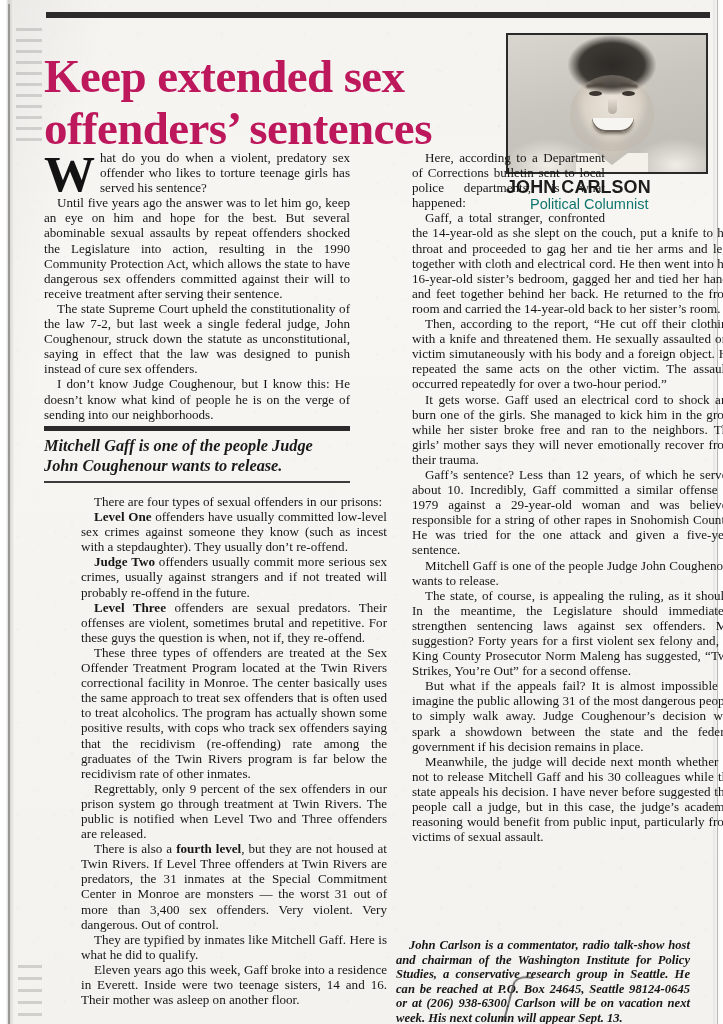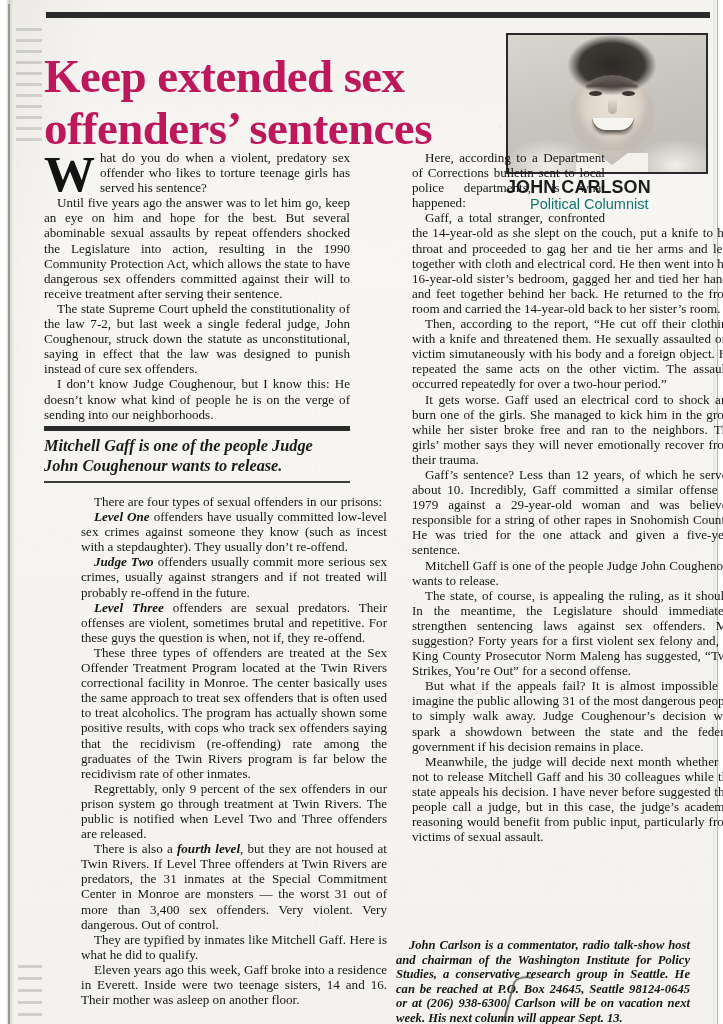--- a/index.html
+++ b/index.html
@@ -336,21 +336,21 @@
     width: 16px;
     height: 46px;
     border-left: 2.4px solid #4d4d4d;
     border-top: 2.4px solid #4d4d4d;
     border-top-left-radius: 14px 10px;
     transform: rotate(9deg) skewX(-6deg);
     opacity: .78;
     filter: blur(0.25px);
   }
 
-  b { font-weight: bold; font-style: italic; }
+  b { font-weight: bold; }
 </style>
 </head>
 <body>
 
 <div id="page"></div>
 <div id="grain"></div>
 <div id="scan-edge">
   <div id="scan-edge-rule"></div>
 </div>
 <div id="scan-edge-right">

